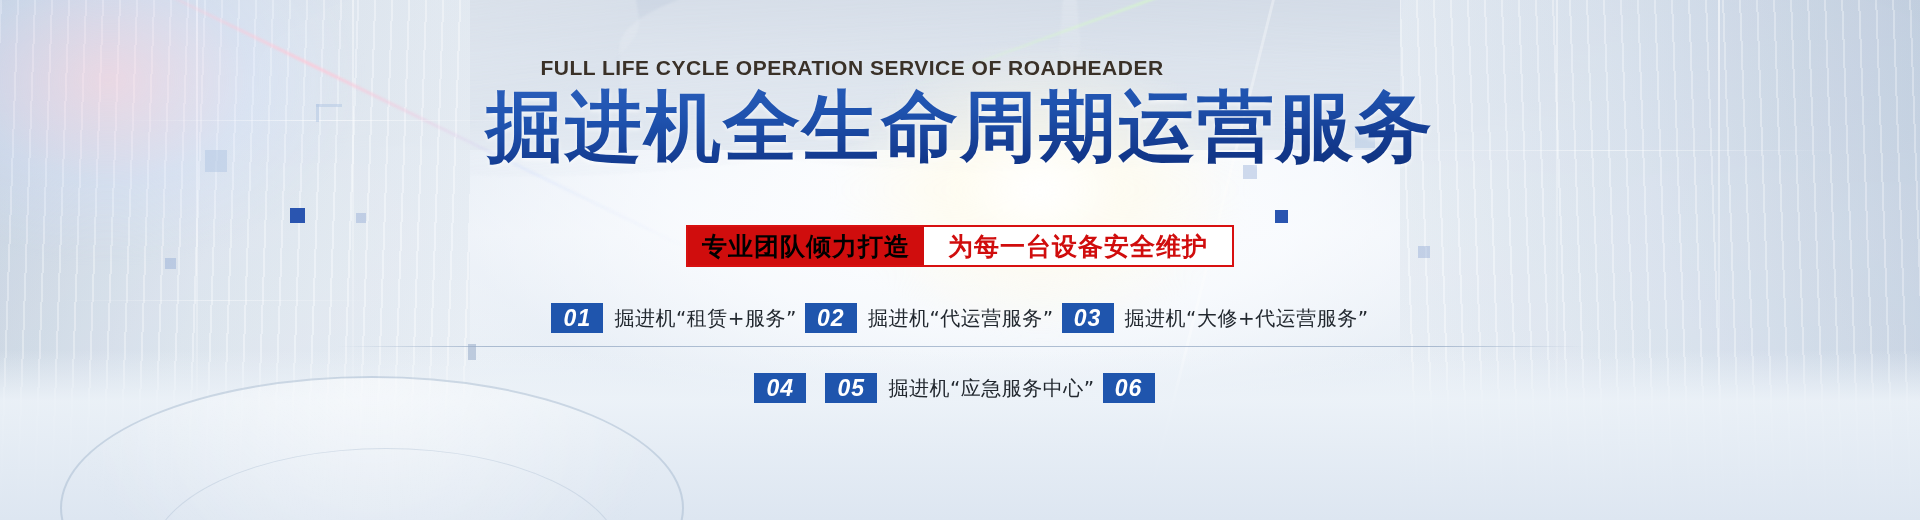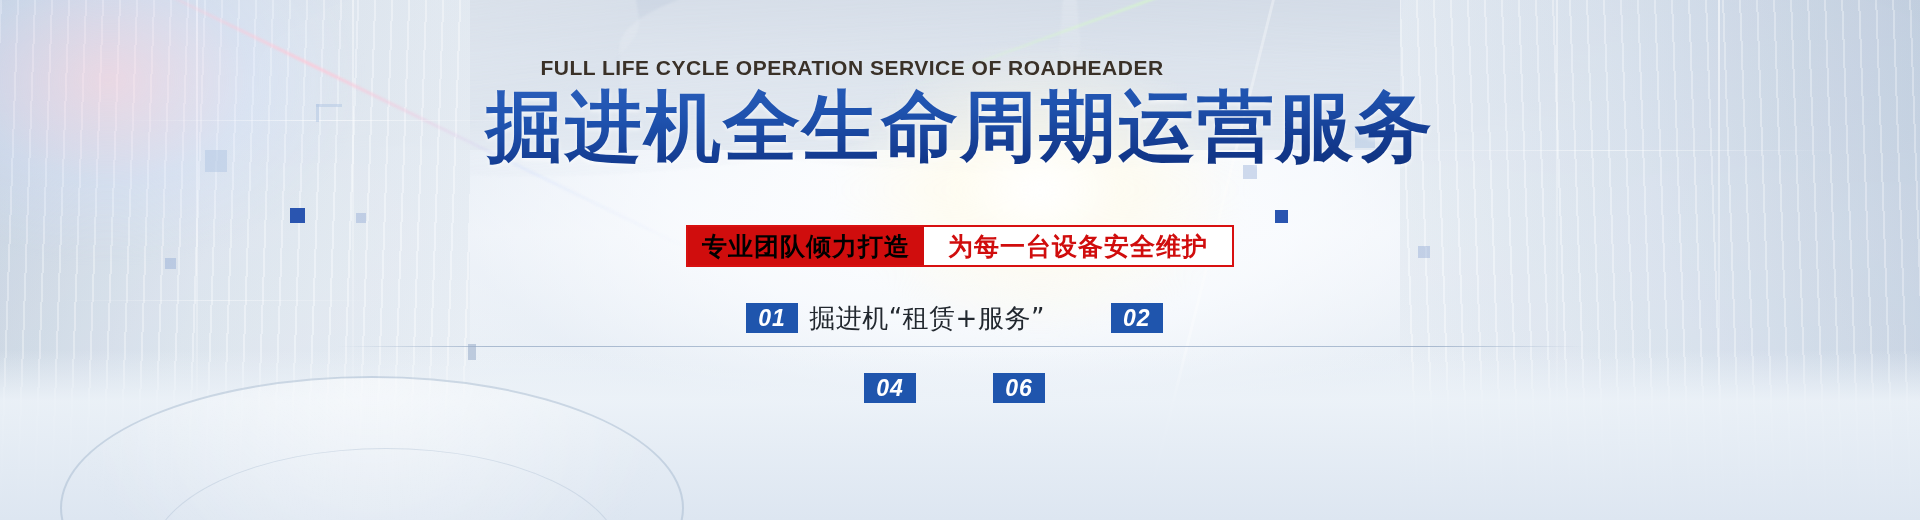--- a/index.html
+++ b/index.html
@@ -136,31 +136,31 @@
   .services{
     position:absolute;top:290px;left:0;width:1920px;
   }
   .srv-row{
     display:flex;justify-content:center;align-items:center;
     height:56px;
   }
   .srv-row.row2{height:56px;}
   .srv-item{
     display:flex;align-items:center;white-space:nowrap;
-    margin:0 33px;
+    margin:0 4px;
   }
   .srv-num{
     display:inline-flex;align-items:center;justify-content:center;
     min-width:42px;height:30px;background:#1f55ad;color:#fff;
     font-size:23px;font-weight:bold;font-style:italic;letter-spacing:1px;
     margin-right:11px;padding:0 5px;
     font-family:"Liberation Sans","DejaVu Sans",sans-serif;
   }
   .srv-text{
-    font-size:26px;color:#22282f;letter-spacing:.5px;
+    font-size:20px;color:#22282f;letter-spacing:.5px;
     font-family:"DejaVu Sans","Liberation Sans",sans-serif;
   }
   .divider{
     position:absolute;top:346px;left:337px;width:1248px;height:1px;
     background:linear-gradient(90deg,rgba(150,170,196,0),rgba(150,170,196,.75) 12%,rgba(150,170,196,.75) 88%,rgba(150,170,196,0));
   }
   .divider-tick{
     position:absolute;top:344px;left:468px;width:8px;height:16px;
     background:rgba(151,172,200,.55);
   }
@@ -234,26 +234,35 @@
 
     <div class="services">
 
       <div class="srv-row row1">
         <div class="srv-item">
           <span class="srv-num">01</span>
           <span class="srv-text">掘进机“租赁+服务”</span>
         </div>
         <div class="srv-item">
           <span class="srv-num">02</span>
+          <span class="srv-text">掘进机“代运营服务”</span>
+        </div>
+        <div class="srv-item">
+          <span class="srv-num">03</span>
+          <span class="srv-text">掘进机“大修+代运营服务”</span>
         </div>
       </div>
 
       <div class="srv-row row2" style="margin-top:14px;">
         <div class="srv-item">
           <span class="srv-num">04</span>
+        </div>
+        <div class="srv-item">
+          <span class="srv-num">05</span>
+          <span class="srv-text">掘进机“应急服务中心”</span>
         </div>
         <div class="srv-item">
           <span class="srv-num">06</span>
         </div>
       </div>
 
     </div>
   </div>
 </div>
 

